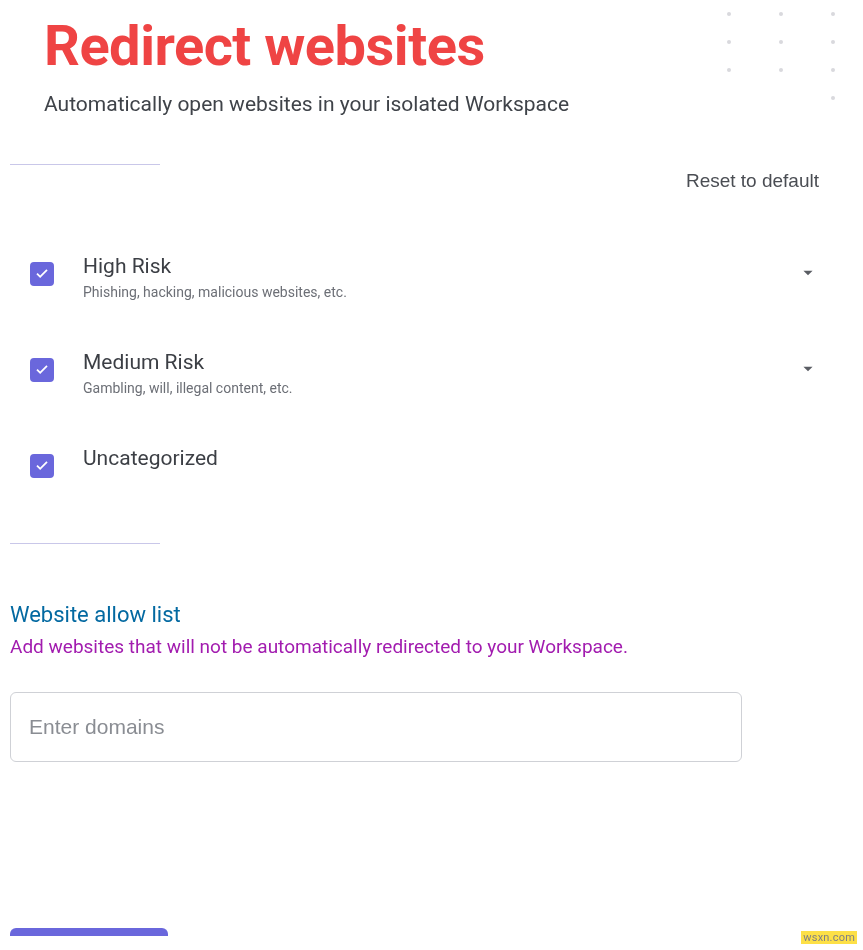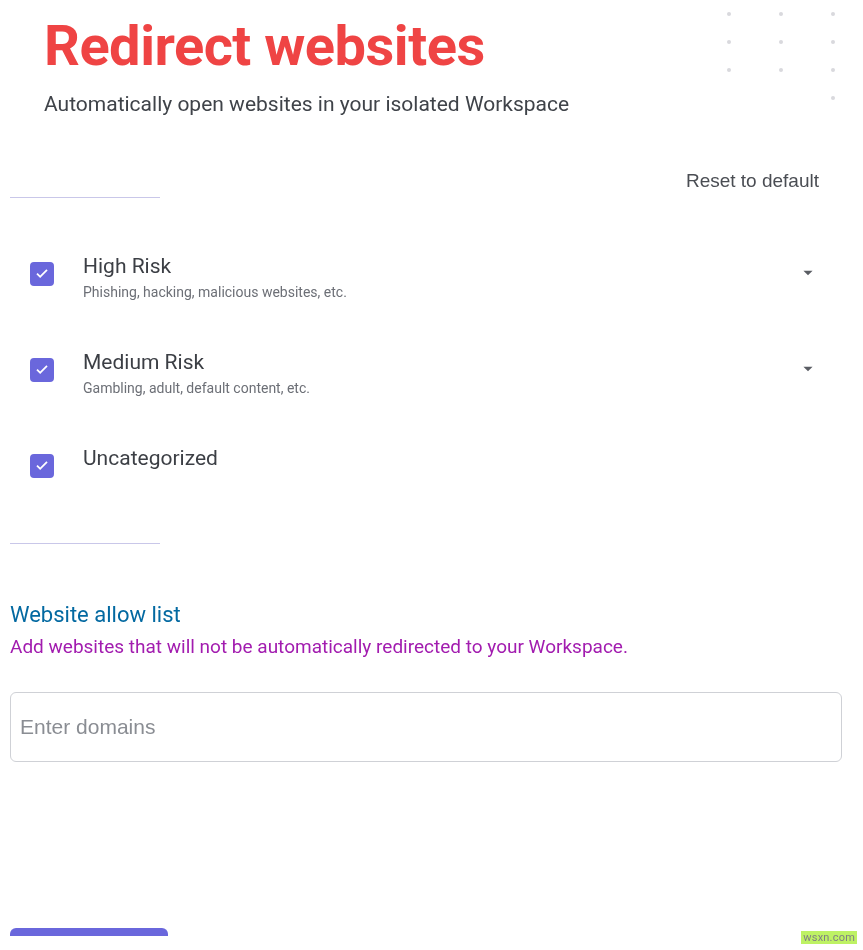--- a/index.html
+++ b/index.html
@@ -36,21 +36,21 @@
     margin-top: 4px;
   }
   p.page-sub {
     font-size: 21px;
     color: #3f4349;
     margin-top: 14px;
     margin-bottom: 48px;
   }
 
   .rule-row {
-    display: flex; align-items: flex-end; justify-content: space-between;
+    display: flex; align-items: flex-start; justify-content: space-between;
     padding: 0 0 10px 0;
     margin-left: -34px;
   }
   .rule { width: 150px; border-top: 1.5px solid #c9c7e9; }
   .reset {
     font-size: 19px; color: #4a4d53; cursor: pointer; background: none; border: none;
     padding: 6px 0;
   }
 
   .cats { margin-top: 28px; margin-left: -14px; }
@@ -81,24 +81,24 @@
   .rule2 { width: 150px; border-top: 1.5px solid #c9c7e9; }
 
   .allow-block { margin-top: 58px; margin-left: -34px; }
   .allow-title { font-size: 22px; color: #0369a1; }
   .allow-sub { font-size: 19px; color: #a21caf; margin-top: 8px; }
 
   .domain-input-wrap {
     margin-top: 34px;
     border: 1.5px solid #cfd1d6;
     border-radius: 6px;
-    padding: 18px 9px;
+    padding: 18px 18px;
     height: 70px;
     display: flex; align-items: center;
-    width: 832px;
+    width: 732px;
   }
   .domain-input {
     border: none; outline: none; width: 100%;
     font-size: 21px; color: #3a3d43;
     background: transparent;
   }
   .domain-input::placeholder { color: #8a8d93; }
 
   
   .add-button-peek {
@@ -107,21 +107,21 @@
     width: 158px; height: 8px;
     background: #6a67dc;
     border-radius: 6px 6px 0 0;
   }
 
   
   .watermark {
     position: absolute;
     right: 6px; bottom: 6px;
     font-size: 11px; color: #7f7f85;
-    background: #bef264;
+    background: #fde047;
     padding: 0 2px;
     letter-spacing: 0.2px;
   }
 </style>
 </head>
 <body>
 
 <div class="dots">
   <span></span>
     <span></span>
@@ -169,21 +169,21 @@
     <div class="cat">
       <div class="cb-wrap">
         <span class="cb">
           <svg viewBox="0 0 24 24">
               <path fill="#fff" d="M9.55 17.3 4.5 12.25l1.65-1.65 3.4 3.4 8.3-8.3 1.65 1.65z"></path>
             </svg>
         </span>
       </div>
       <div class="body">
         <div class="title">Medium Risk</div>
-        <div class="desc">Gambling, adult, default content, etc.</div>
+        <div class="desc">Gambling, will, illegal content, etc.</div>
       </div>
       <div class="chev">
         <svg viewBox="0 0 24 24">
             <path fill="currentColor" d="M7 9.5 12 14.5 17 9.5z"></path>
           </svg>
       </div>
     </div>
 
 
     <div class="cat no-chev">

